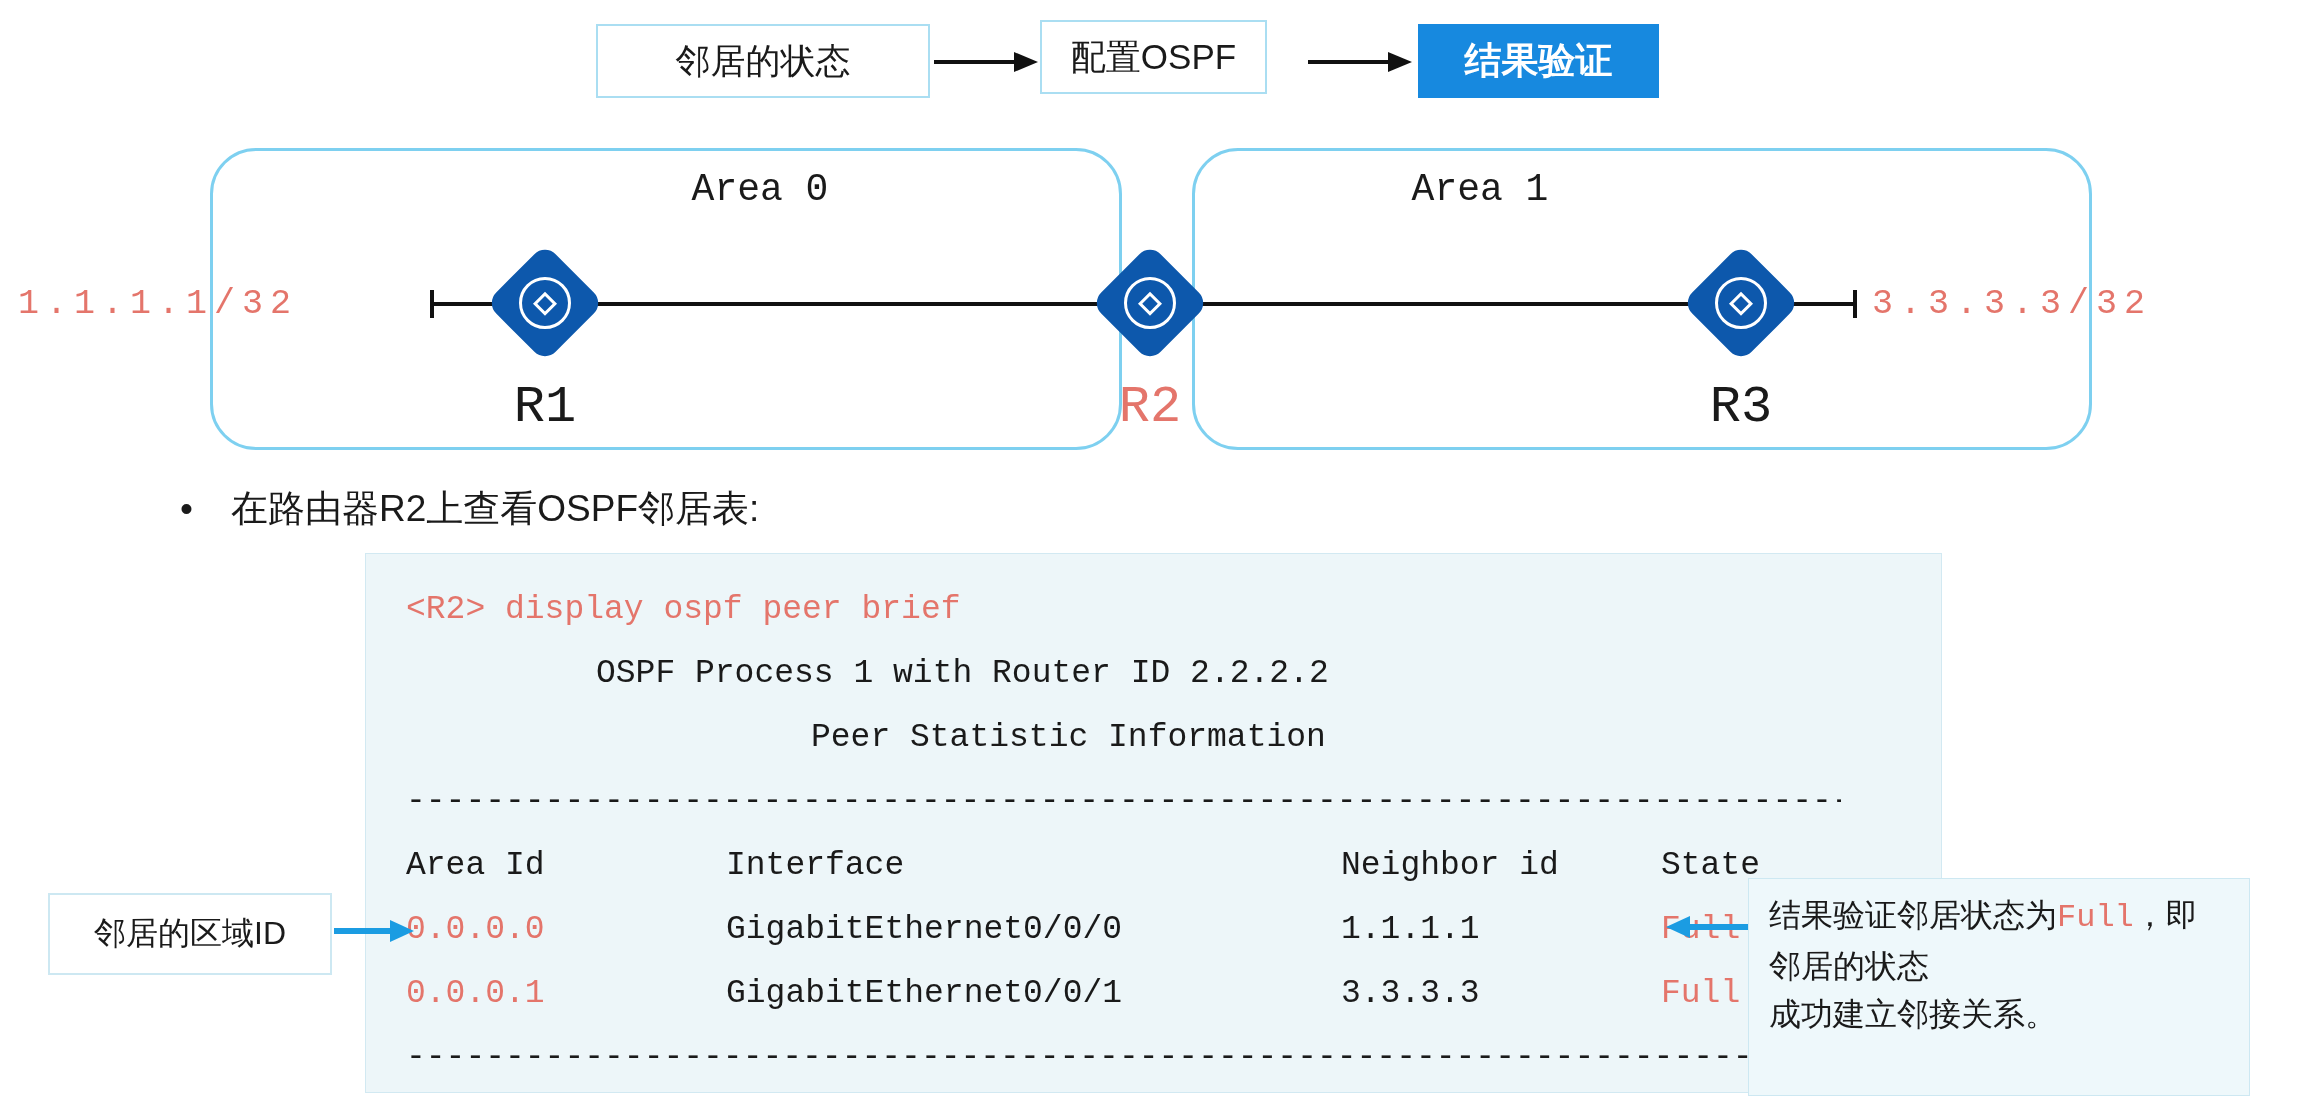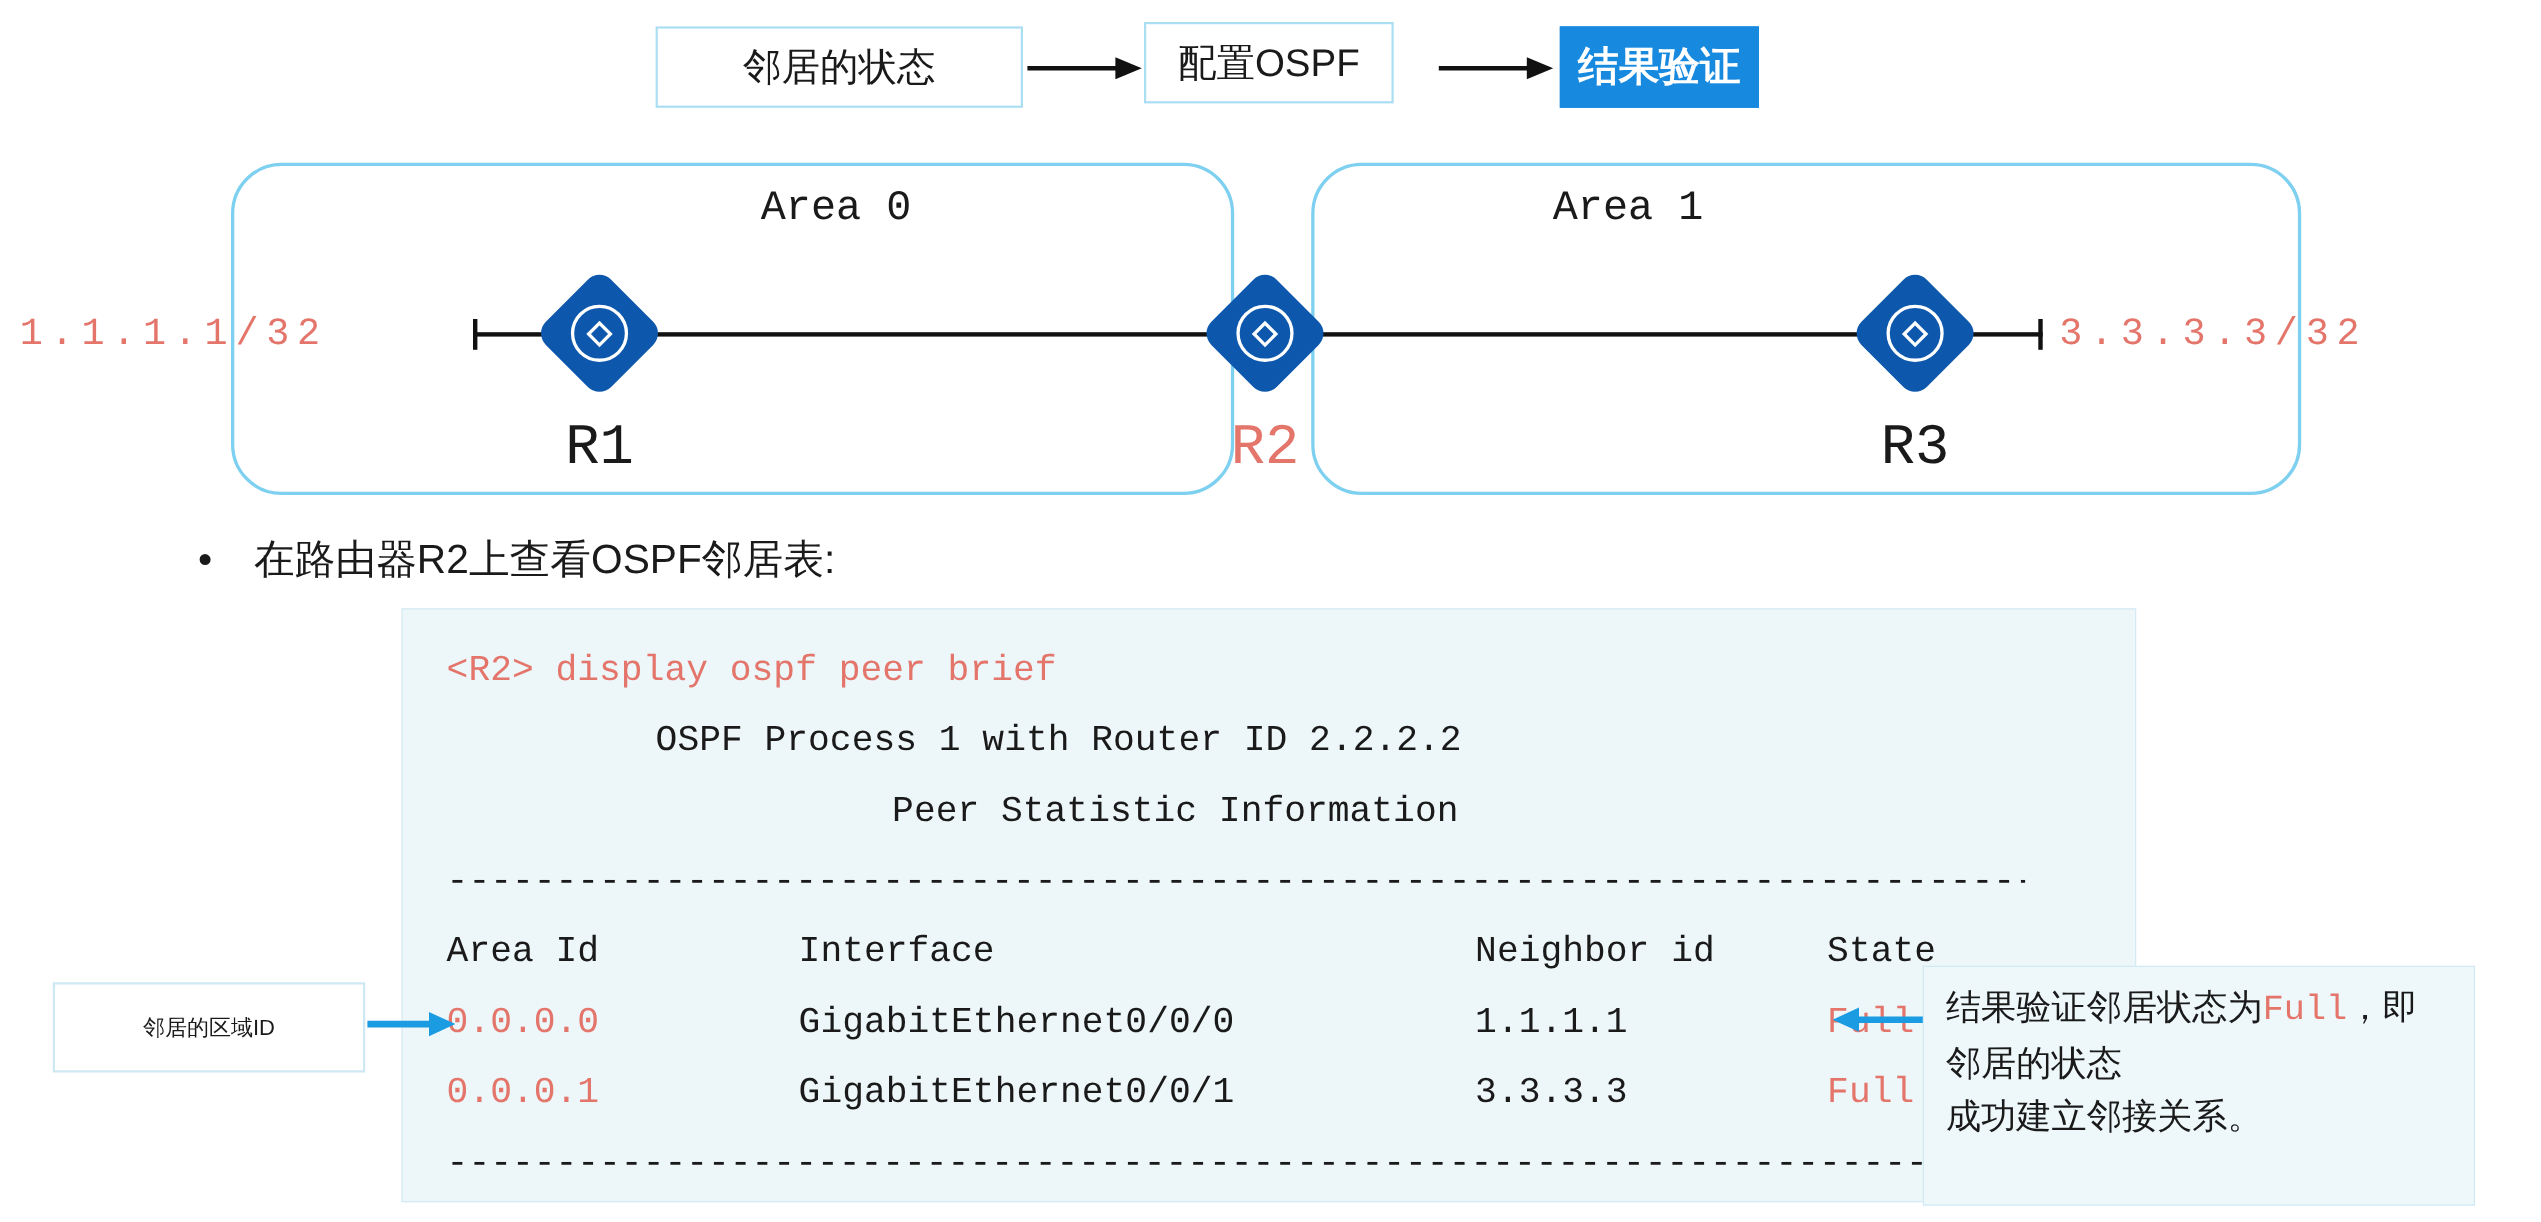--- a/index.html
+++ b/index.html
@@ -38,21 +38,21 @@
   .console{background:var(--console-bg,#edf6f9);border:1px solid var(--console-border,#d2e9f2);
            box-sizing:border-box;padding:24px 0 0 40px;font-size:33px;line-height:64px;
            font-family:"Liberation Mono","DejaVu Sans Mono",monospace;}
   .console .indent1{margin-left:190px;}
   .console .indent2{margin-left:405px;}
   .sep{width:1435px;overflow:hidden;white-space:nowrap;}
   .prow{display:grid;grid-template-columns:320px 615px 320px 1fr;width:1500px;height:64px;line-height:64px;}
 
   
   .callout-left{display:flex;align-items:center;justify-content:center;background:#fff;
-                border:2px solid var(--callout-border,#cde8f2);font-size:20px;box-sizing:border-box;z-index:5;}
+                border:2px solid var(--callout-border,#cde8f2);font-size:32px;box-sizing:border-box;z-index:5;}
   .callout-right{background:var(--callout-bg,#eef8fb);border:1px solid var(--callout-border,#cde8f2);
                  font-size:32px;line-height:1.5;padding:12px 20px;box-sizing:border-box;z-index:5;}
 </style>
 </head>
 <body>
 
 <div class="slide">
 
   <div class="abs flow-step cjk" style="left:596px;top:24px;width:334px;">
     <span>邻居的状态</span>
@@ -65,21 +65,21 @@
 
   <div class="abs flow-step cjk" style="left:1040px;top:20px;width:227px;">
     <span>配置OSPF</span>
   </div>
 
   <svg class="arrow" style="left:1306px;top:48px;" width="108" height="28">
     <line x1="2" y1="14" x2="84" y2="14" stroke="#111" stroke-width="4"></line>
     <polygon points="82,4 106,14 82,24" fill="#111"></polygon>
   </svg>
 
-  <div class="abs flow-step active cjk" style="left:1418px;top:24px;width:181px;">
+  <div class="abs flow-step active cjk" style="left:1418px;top:24px;width:241px;">
     <span>结果验证</span>
   </div>
 
   <div class="abs area-box" style="left:210px;top:148px;width:912px;height:302px;"></div>
   <div class="abs area-box" style="left:1192px;top:148px;width:900px;height:302px;"></div>
 
   <div class="abs area-label mono" style="left:600px;top:168px;width:320px;">Area 0</div>
   <div class="abs area-label mono" style="left:1320px;top:168px;width:320px;">Area 1</div>
 
   <div class="abs net-line" style="left:432px;top:302px;width:1425px;height:4px;"></div>

